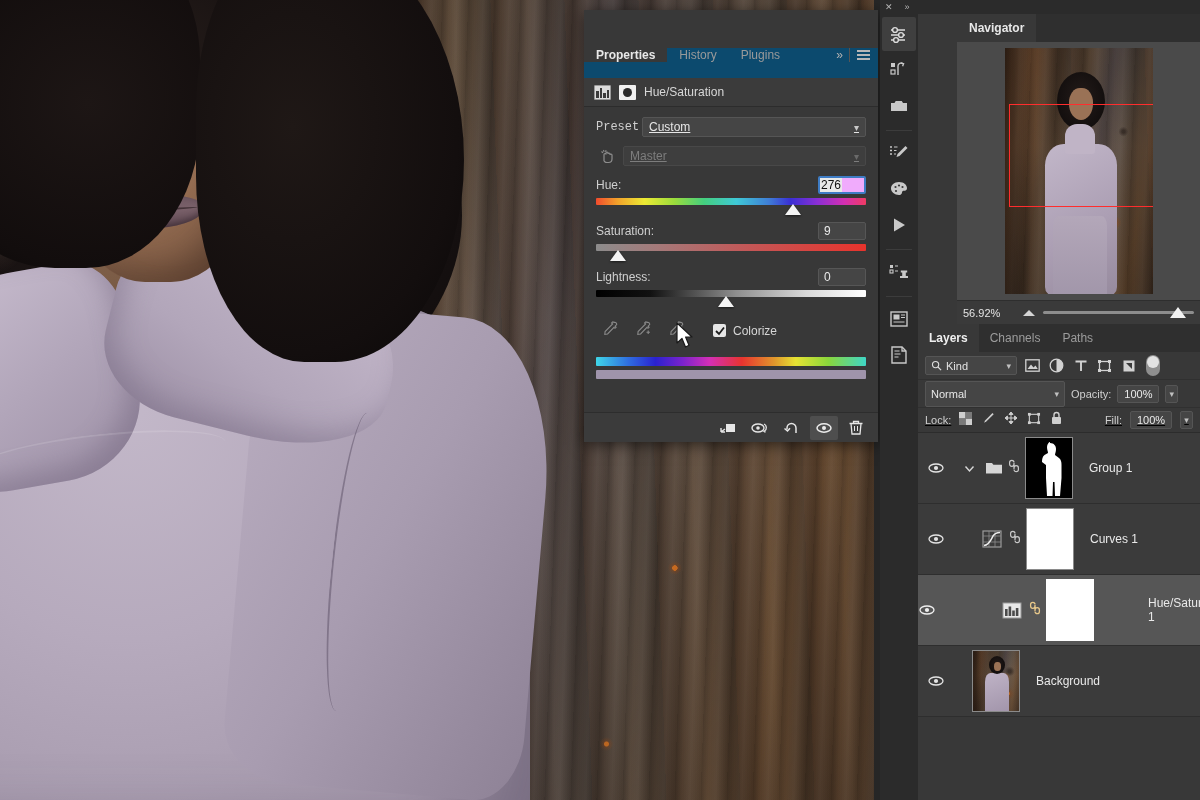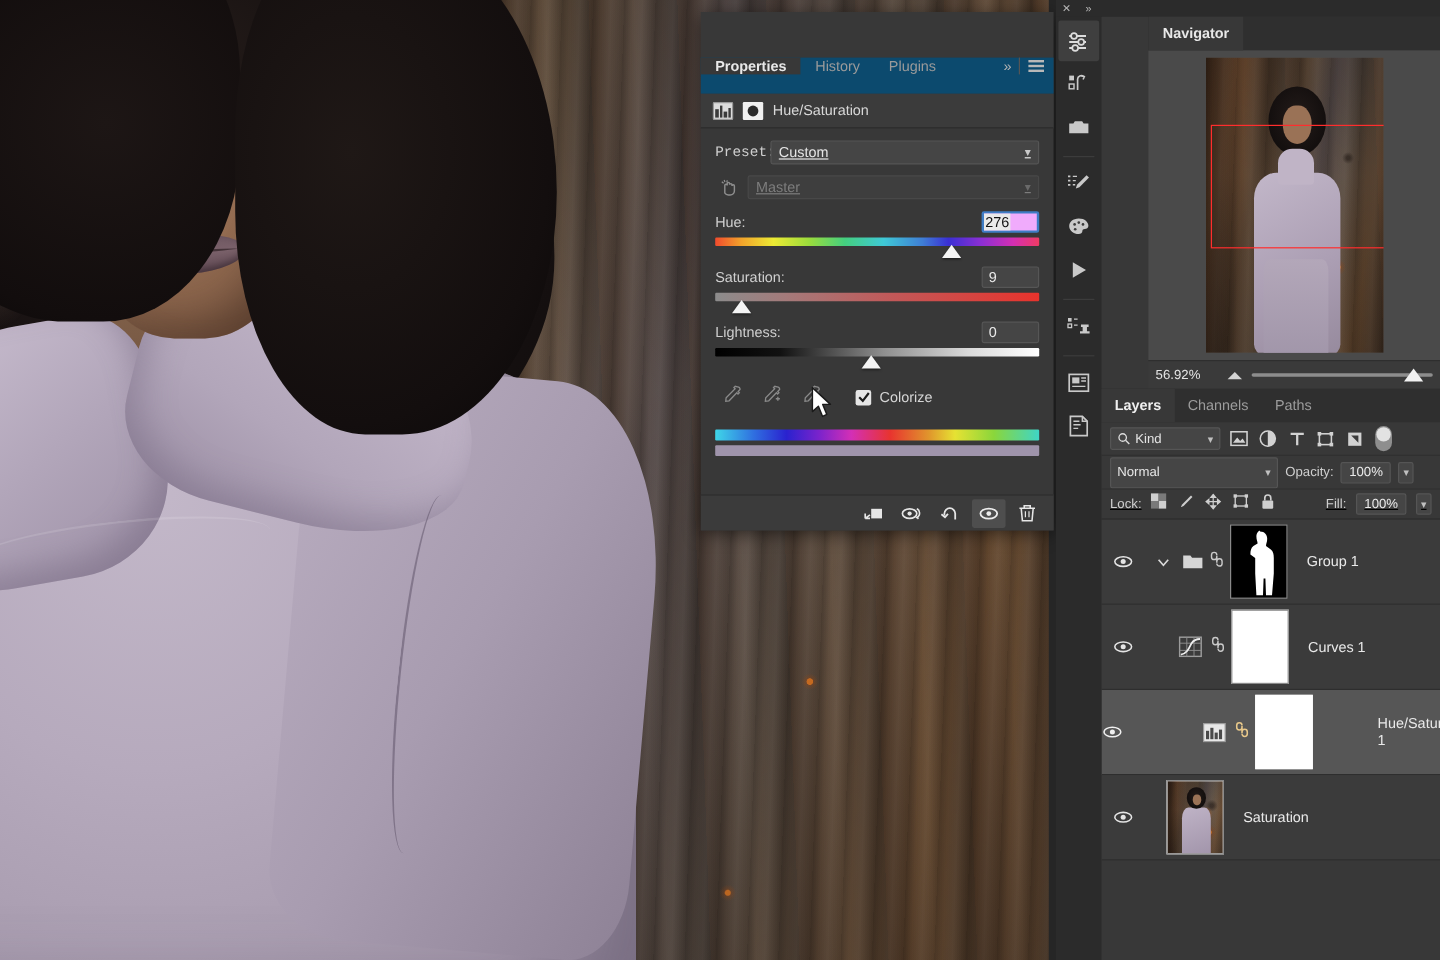--- a/index.html
+++ b/index.html
@@ -933,21 +933,21 @@
               <span class="layer-mid" style="padding-left:18px">
                 <span class="thumb-box">
                   <span class="bg-thumb">
                     <span class="wall" style="position:absolute;inset:0;filter:brightness(.95)"></span>
                     <span style="position:absolute;left:12px;top:22px;width:24px;height:40px;background:linear-gradient(160deg,#bfb3c6,#a194aa);border-radius:22% 22% 6% 6%;"></span>
                     <span style="position:absolute;left:16px;top:5px;width:16px;height:18px;background:radial-gradient(ellipse at 50% 45%,#231b19,#0b0808);border-radius:50%;"></span>
                     <span style="position:absolute;left:21px;top:11px;width:7px;height:9px;background:#9a7256;border-radius:45%;"></span>
                   </span>
                 </span>
               </span>
-              <span class="layer-name">Saturation</span>
+              <span class="layer-name">Background</span>
             </div>
 
           </div>
         </div>
       </div>
     </div>
   </div>
 
   <div id="mouse-cursor" style="left: 676px; top: 322px;">
     <svg width="20" height="28" viewBox="0 0 20 28">

